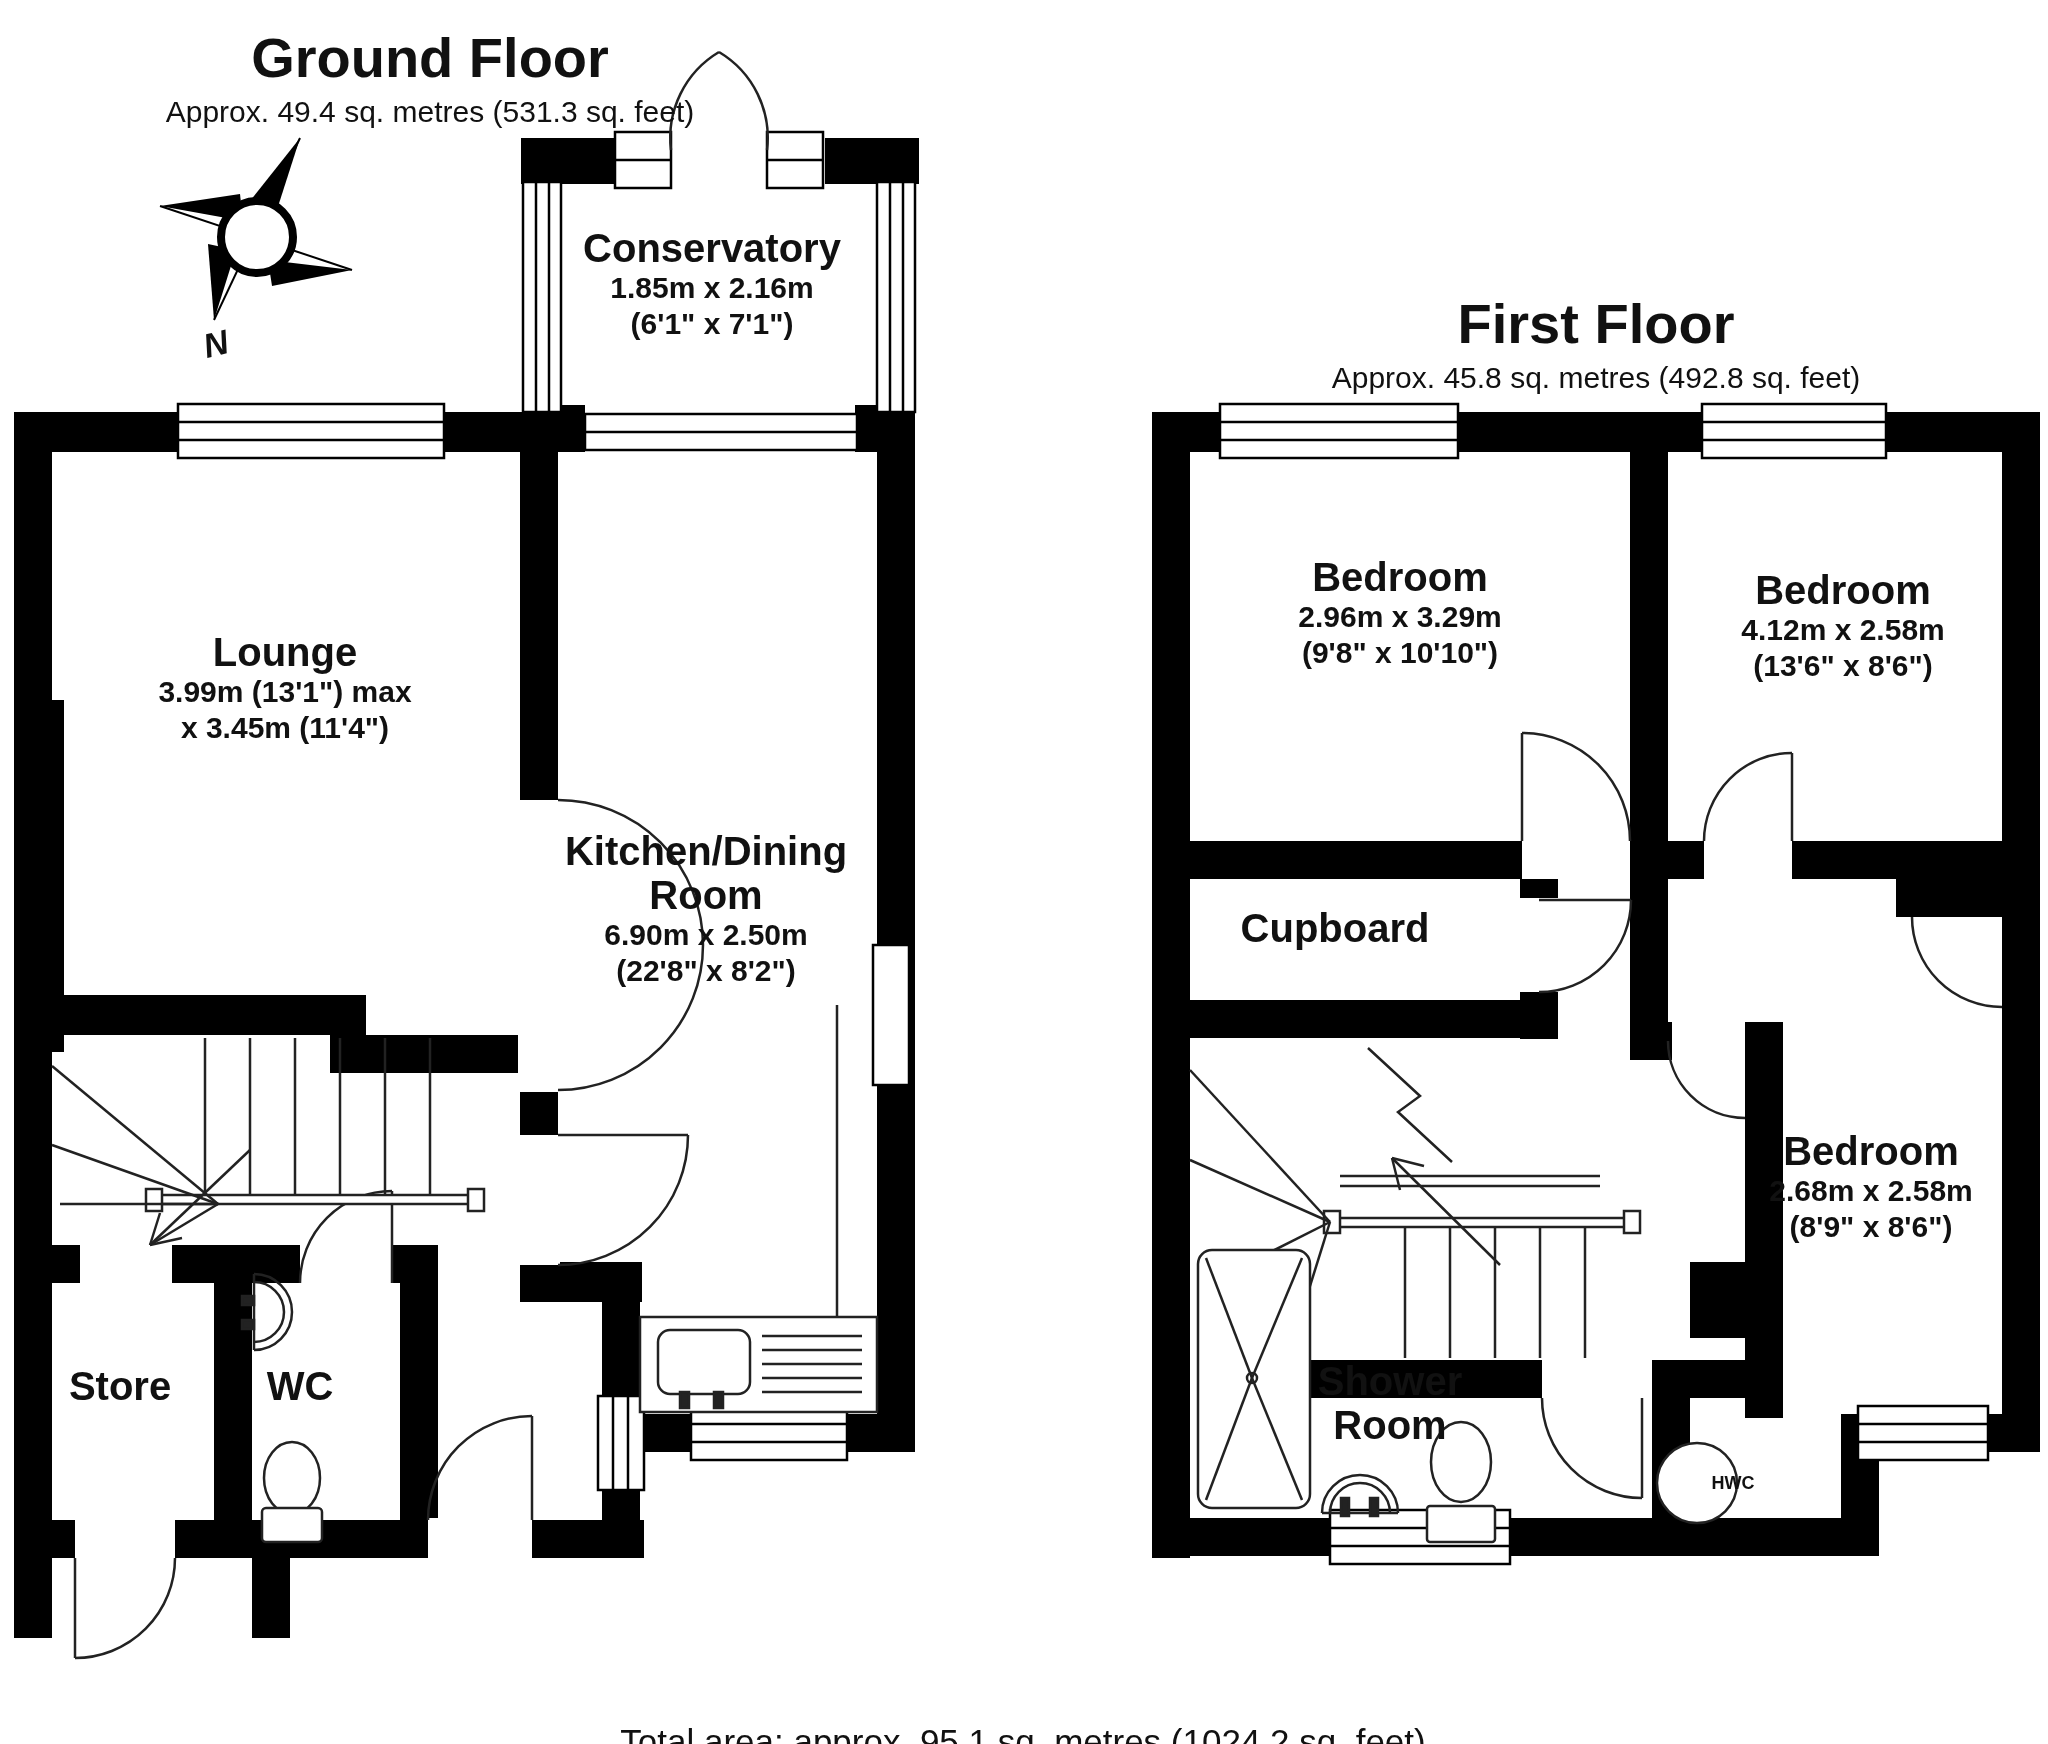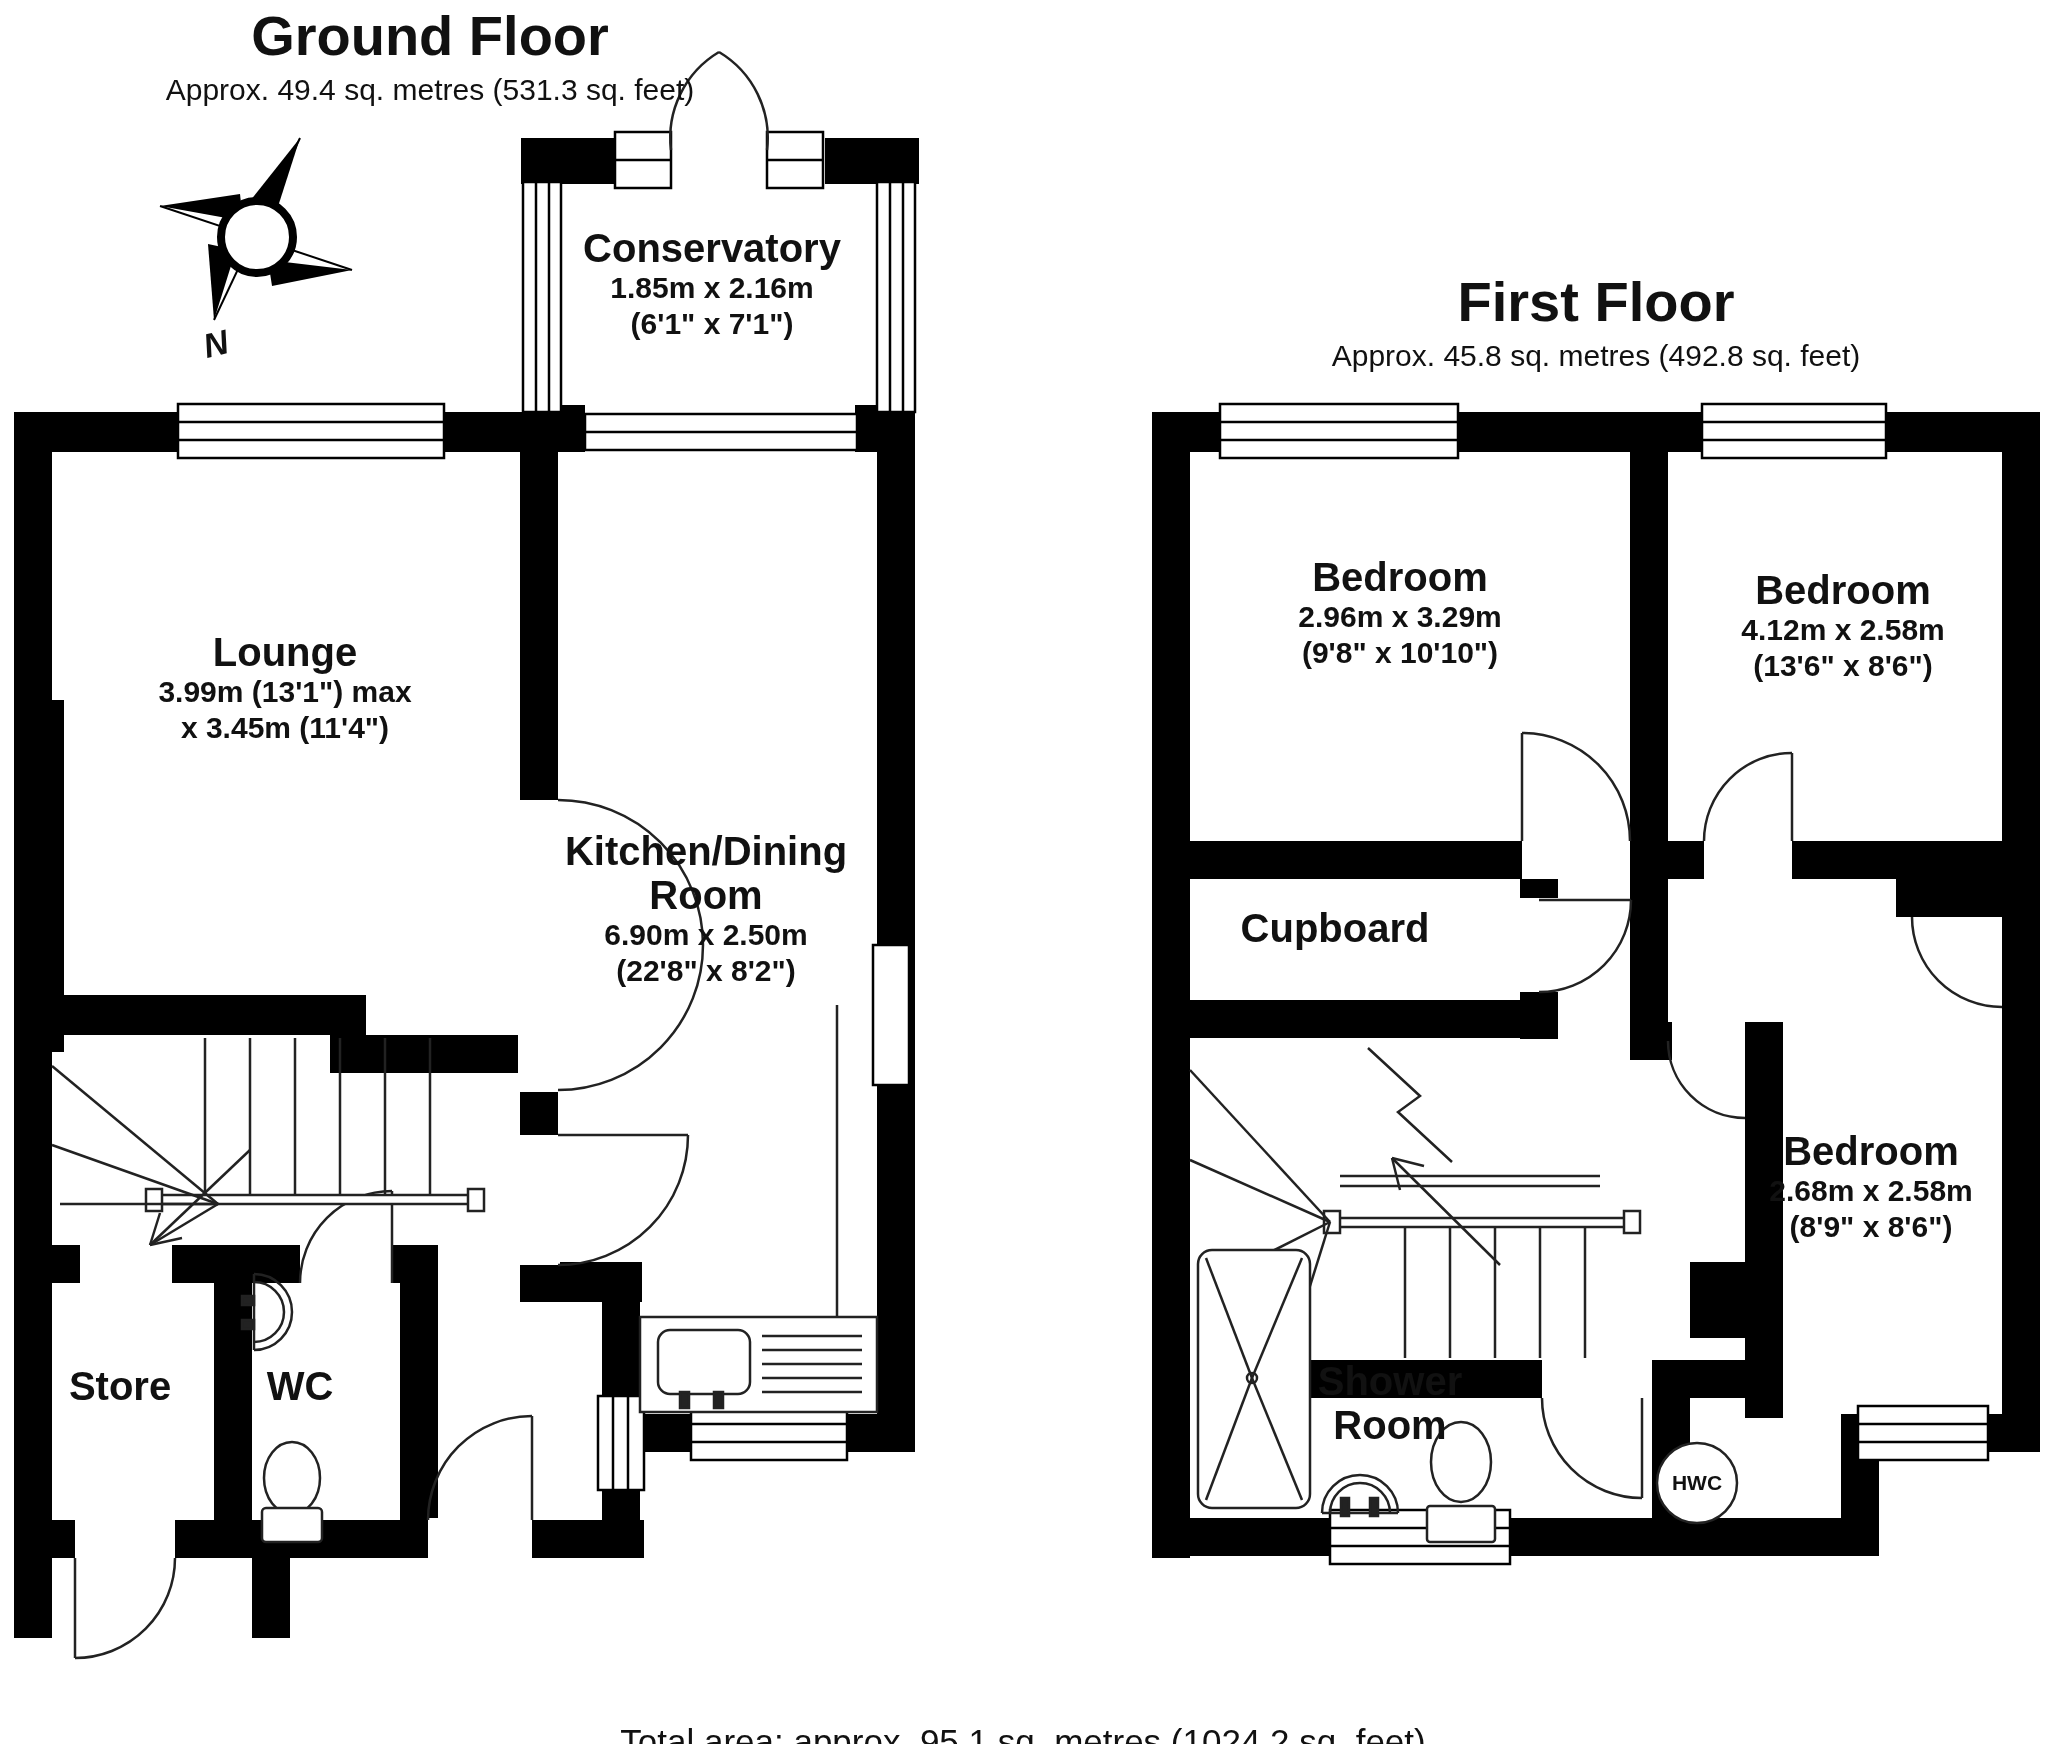--- a/index.html
+++ b/index.html
@@ -1,26 +1,26 @@
 <!DOCTYPE html>
 <html><head>
 <meta charset="utf-8">
 <style>
   html,body{margin:0;padding:0;background:#fff;}
   #canvas{position:relative;width:2048px;height:1744px;background:#ffffff;overflow:hidden;
           font-family:"Liberation Sans", sans-serif;color:#111;}
   #plan-svg{position:absolute;left:0;top:0;}
-  .floor-title{position:absolute;transform:translateX(-50%);text-align:center;white-space:nowrap;}
+  .floor-title{position:absolute;transform:translateX(-50%);text-align:center;white-space:nowrap;margin-top:22px;}
   .ftitle{font-size:56px;font-weight:bold;line-height:60px;}
   .fsub{font-size:30px;line-height:36px;margin-top:6px;}
   .room-label{position:absolute;transform:translateX(-50%);text-align:center;white-space:nowrap;}
   .rname{font-weight:bold;font-size:40px;line-height:44px;}
   .rdim{font-size:30px;line-height:36px;font-weight:bold;}
   .total-area{position:absolute;transform:translateX(-50%);font-size:35px;white-space:nowrap;margin-top:32px;}
-  .hwc-label{position:absolute;transform:translate(-50%,-50%);font-size:21px;font-weight:bold;}
+  .hwc-label{position:absolute;transform:translate(-50%,-50%);font-size:18px;font-weight:bold;margin-left:36px;}
   .north-label{position:absolute;transform:translate(-50%,-50%) rotate(-14deg);font-size:34px;font-weight:bold;font-style:italic;}
 </style>
 </head>
 <body>
 
 <div id="canvas">
 
 <svg id="plan-svg" width="2048" height="1744" viewBox="0 0 2048 1744">
 
   <g>

